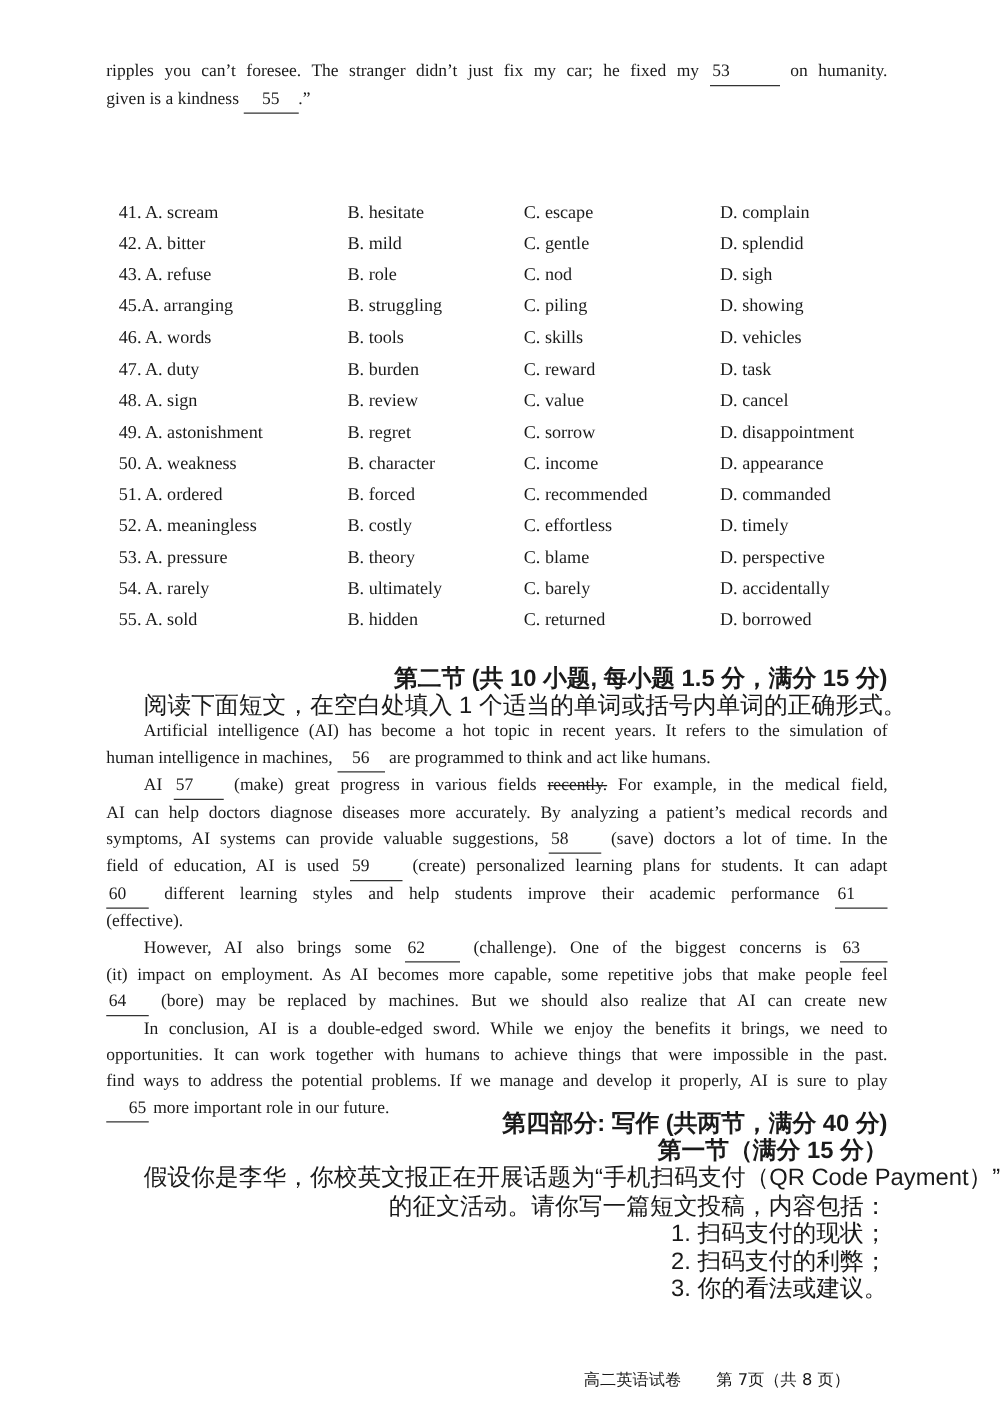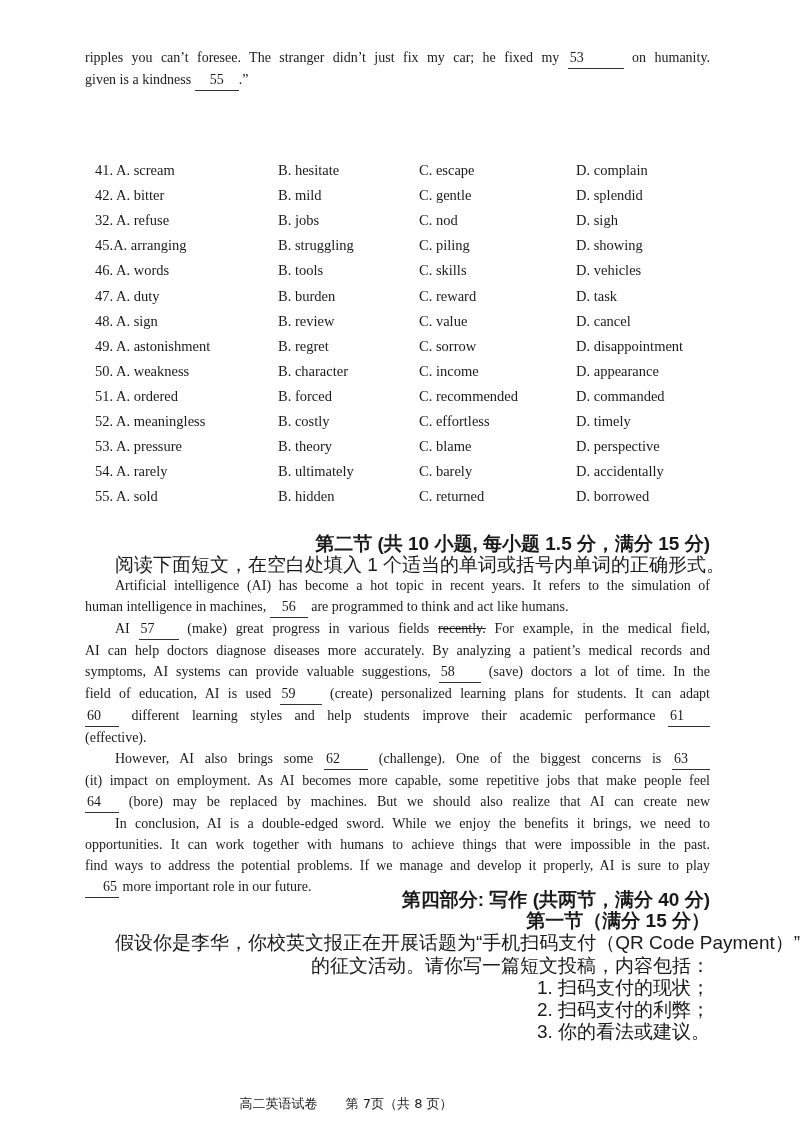--- a/index.html
+++ b/index.html
@@ -15,21 +15,21 @@
   .p1 { position: absolute; top: 47px; left: 0; width: 625px; }
   .opts { position: absolute; top: 158px; left: 10px; width: 620px; }
   .opt-row { display: flex; height: 25.1px; align-items: center; font-size: 14.5px; }
   .opt-row .c { flex: none; }
   .c0 { width: 183px; } .c1 { width: 141px; } .c2 { width: 157px; } .c3 { width: 140px; }
   .sec { position: absolute; left: 0; width: 625px; }
   .bold { font-weight: bold; }
   .indent { text-indent: 30px; }
   .cn { font-family: Liberation Sans, sans-serif; font-size: 19px; text-align: right; }
   .strike { text-decoration: line-through; }
-  .footer { position: absolute; top: 1095px; left: 0; width: 692px; text-align: center; font-size: 13px; font-family: "DejaVu Sans", sans-serif; }
+  .footer { position: absolute; top: 1095px; left: 0; width: 692px; text-align: right; font-size: 13px; font-family: "DejaVu Sans", sans-serif; }
   .footer span { margin: 0 12px; }
   .list-item { padding-left: 30px; }
 </style>
 </head>
 <body>
 
 <div class="page">
 
   <div class="p1">
     <div class="line justify">
@@ -50,22 +50,22 @@
         <span class="c c2">C. escape</span>
         <span class="c c3">D. complain</span>
       </div>
       <div class="opt-row">
         <span class="c c0">42. A. bitter</span>
         <span class="c c1">B. mild</span>
         <span class="c c2">C. gentle</span>
         <span class="c c3">D. splendid</span>
       </div>
       <div class="opt-row">
-        <span class="c c0">32. A. refuse</span>
-        <span class="c c1">B. jobs</span>
+        <span class="c c0">43. A. refuse</span>
+        <span class="c c1">B. role</span>
         <span class="c c2">C. nod</span>
         <span class="c c3">D. sigh</span>
       </div>
       <div class="opt-row">
         <span class="c c0">45.A. arranging</span>
         <span class="c c1">B. struggling</span>
         <span class="c c2">C. piling</span>
         <span class="c c3">D. showing</span>
       </div>
       <div class="opt-row">

